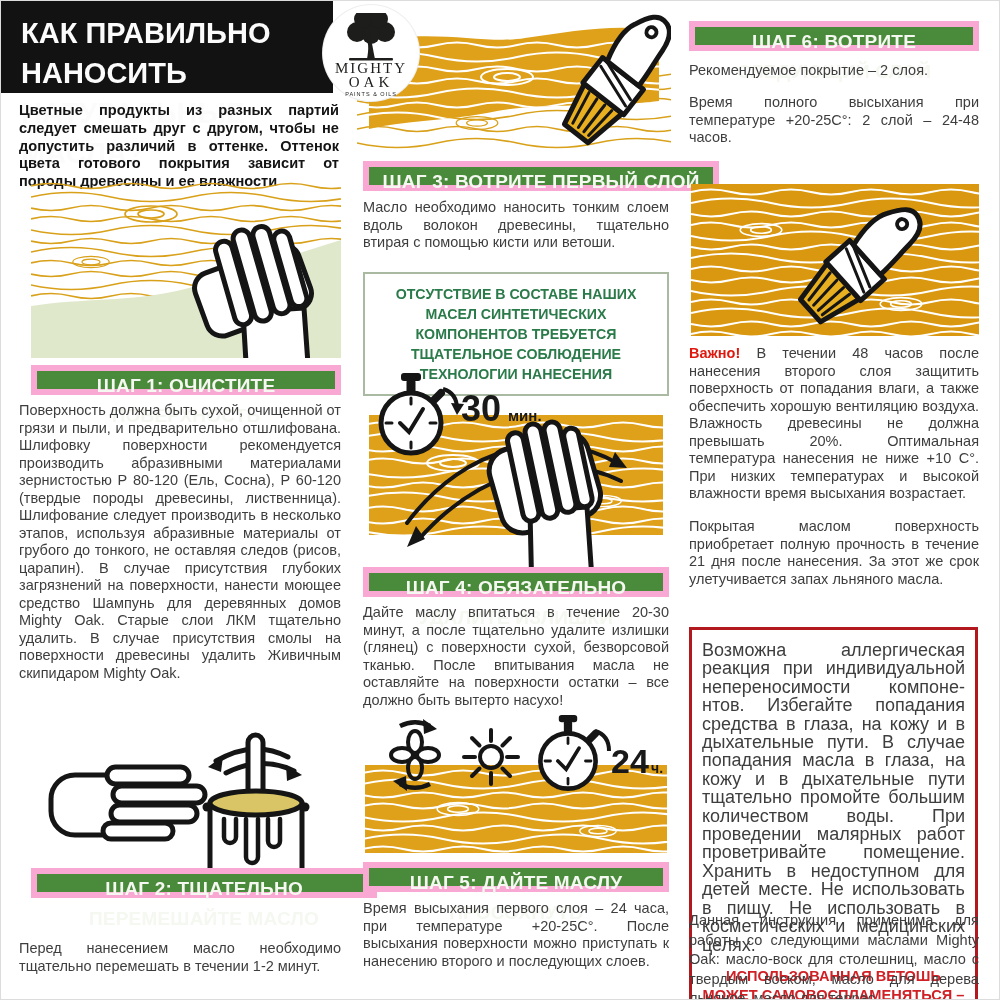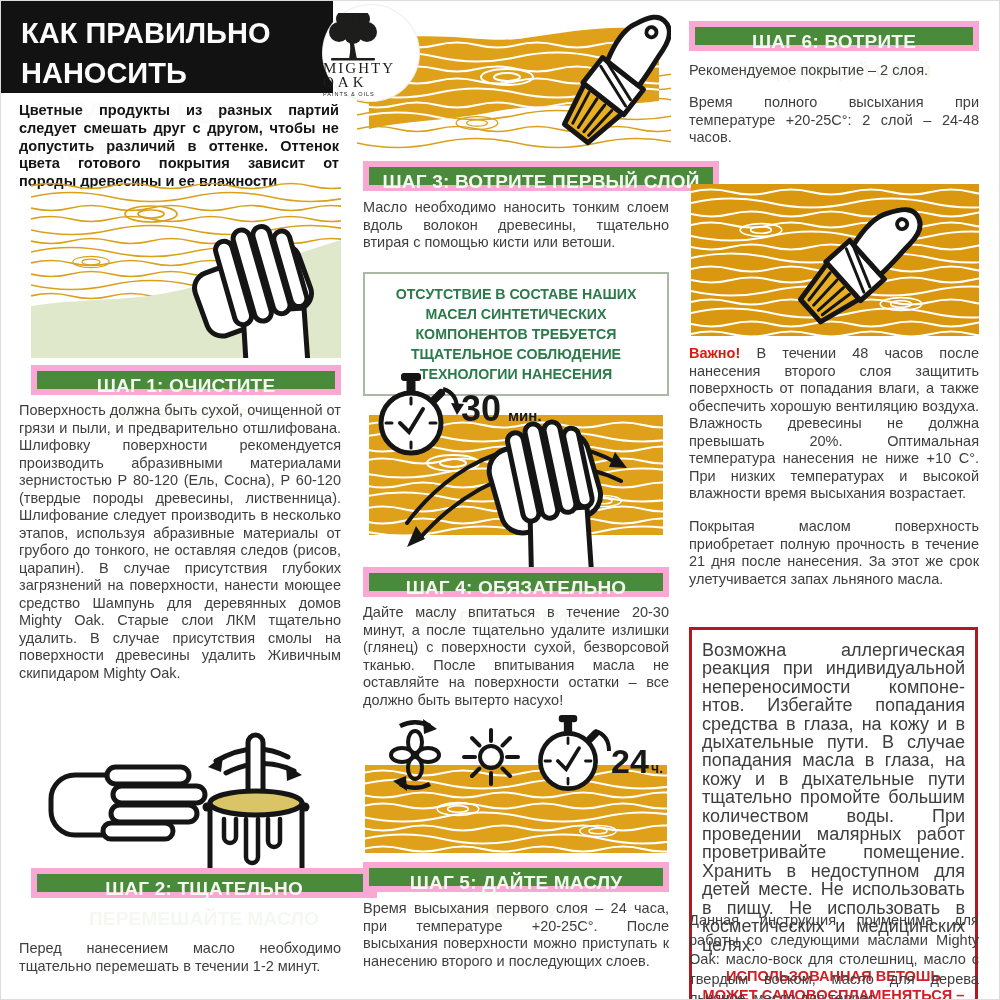--- a/index.html
+++ b/index.html
@@ -5,21 +5,21 @@
   html,body{margin:0;padding:0;background:#ffffff;}
   .poster{position:relative;width:1000px;height:1000px;background:#fff;overflow:hidden;
           font-family:"Liberation Sans","DejaVu Sans",sans-serif;color:#3e3e3e;
           border:1px solid #dcdcdc;box-sizing:border-box;}
   .abs{position:absolute;}
   .title-box{left:0;top:8;width:332px;height:92px;background:#121212;color:#fbfbfb;
              padding:12px 0 0 20px;box-sizing:border-box;font-weight:700;font-size:29px;
              line-height:40px;white-space:pre-line;letter-spacing:0;}
   .logo{left:322px;top:4px;width:96px;height:96px;border-radius:50%;background:#fff;
         z-index:6;box-shadow:0 0 0 1px #eee;display:flex;flex-direction:column;
-        justify-content:flex-start;}
+        align-items:center;justify-content:flex-start;}
   .logo .word1{font-family:"Liberation Serif","DejaVu Serif",serif;font-size:15px;
                letter-spacing:2px;color:#1d1d1b;line-height:14px;}
   .logo .word2{font-family:"Liberation Serif","DejaVu Serif",serif;font-size:15px;
                letter-spacing:4px;color:#1d1d1b;line-height:15px;}
   .logo .tagline{font-size:5.5px;letter-spacing:1px;color:#1d1d1b;margin-top:1px;}
   .intro{left:18px;top:101px;width:320px;font-size:14.6px;line-height:17.8px;
          font-weight:700;color:#141414;text-align:justify;}
   .green-h{height:30px;line-height:30px;background:#4a8a3b;border:6px solid #f9a8d4;
            box-sizing:border-box;color:#f4f8f0;font-weight:700;font-size:19px;
            text-align:center;letter-spacing:.2px;}

